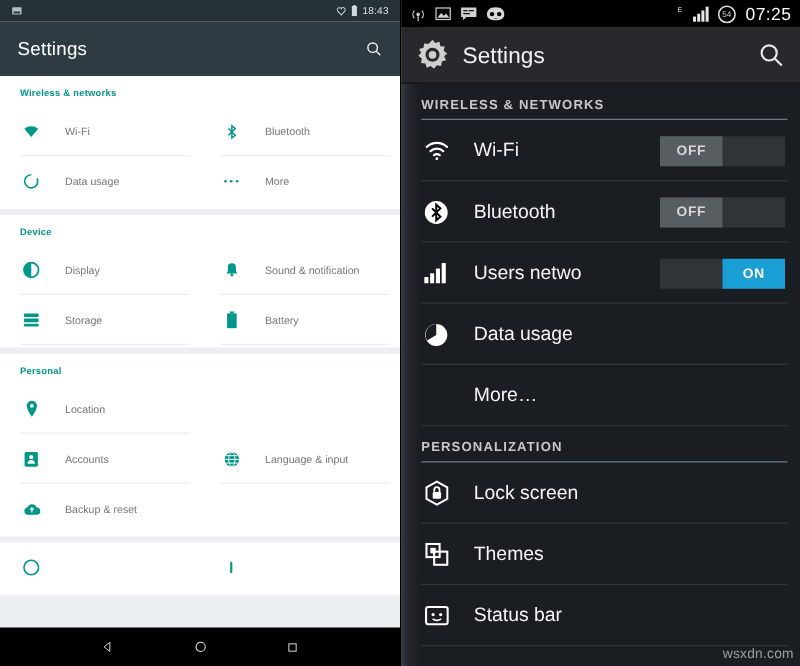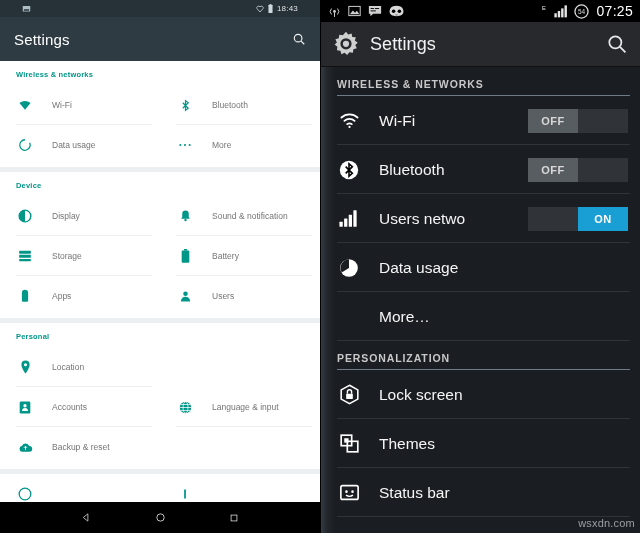--- a/index.html
+++ b/index.html
@@ -26,21 +26,21 @@
     height: 533px;
     background: #fafafa;
     overflow: hidden;
   }
 
   .l-statusbar {
     height: 17px;
     background: #263238;
     display: flex;
     align-items: center;
-    padding: 0 22px;
+    padding: 0 9px;
     color: #cfd8dc;
     font-size: 8px;
   }
   .l-sb-left { display: flex; align-items: center; gap: 4px; }
   .l-sb-right {
     margin-left: auto;
     display: flex;
     align-items: center;
     gap: 4px;
   }
@@ -401,39 +401,20 @@
             <span class="l-label">Storage</span>
           </div>
           <div class="l-cell bordered">
             <span class="l-ico">
               <svg width="9" height="14" viewBox="0 0 14 22" fill="#009688">
                 <rect x="4.5" y="0" width="5" height="2.5"></rect>
                 <rect x="1" y="2.5" width="12" height="19" rx="1.5"></rect>
               </svg>
             </span>
             <span class="l-label">Battery</span>
-          </div>
-        </div>
-        <div class="l-row">
-          <div class="l-cell">
-            <span class="l-ico">
-              <svg width="10" height="14" viewBox="0 0 16 22" fill="#009688">
-                <path d="M3 6 A5 5 0 0 1 13 6 V18 A2 2 0 0 1 11 20 H5 A2 2 0 0 1 3 18 Z"></path>
-              </svg>
-            </span>
-            <span class="l-label">Apps</span>
-          </div>
-          <div class="l-cell">
-            <span class="l-ico">
-              <svg width="13" height="13" viewBox="0 0 24 24" fill="#009688">
-                <circle cx="12" cy="7" r="4.2"></circle>
-                <path d="M3.5 21 A8.5 8.5 0 0 1 20.5 21 Z"></path>
-              </svg>
-            </span>
-            <span class="l-label">Users</span>
           </div>
         </div>
       </div>
 
       <div class="l-card">
         <div class="l-section-head">Personal</div>
         <div class="l-row">
           <div class="l-cell bordered">
             <span class="l-ico">
               <svg width="11" height="14" viewBox="0 0 18 24" fill="#009688">

